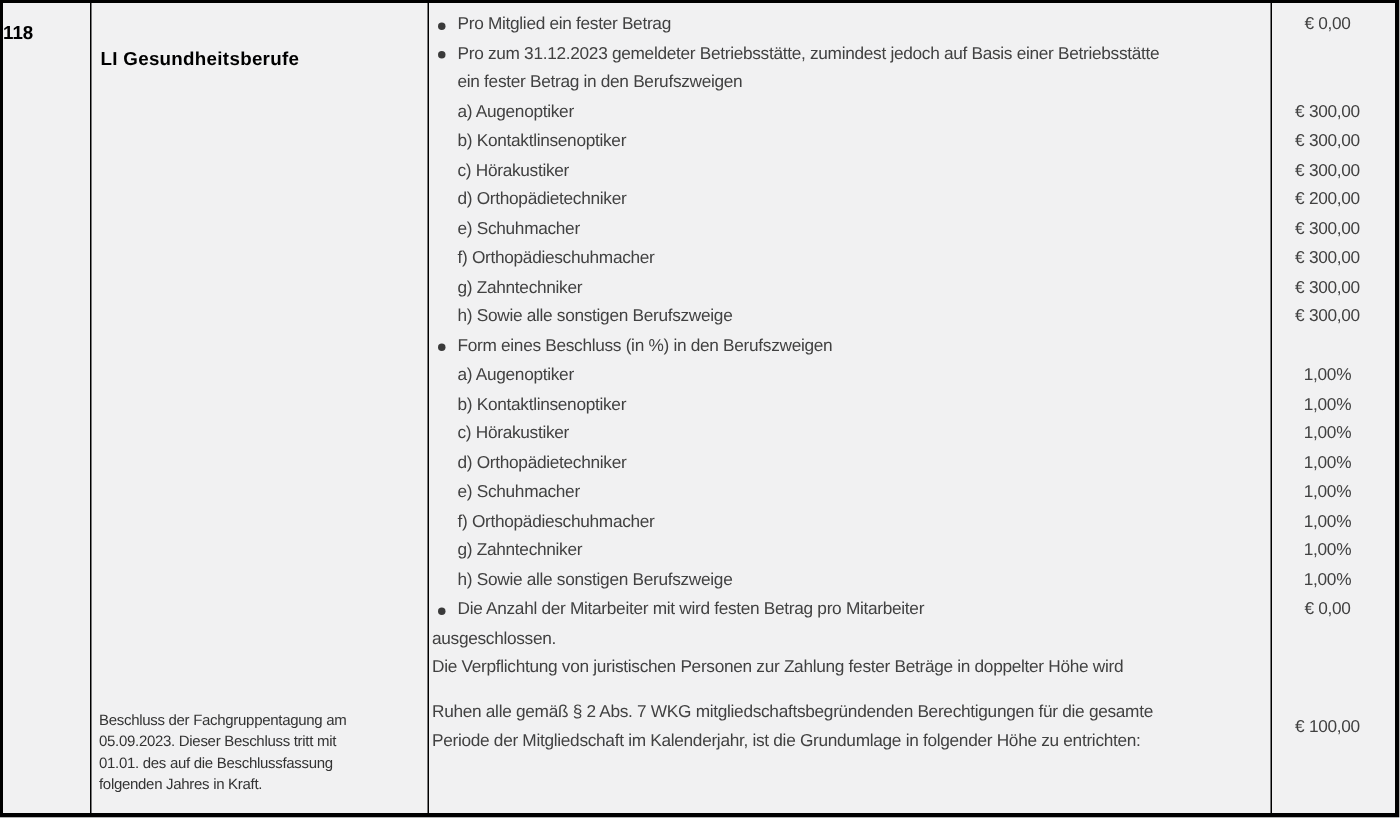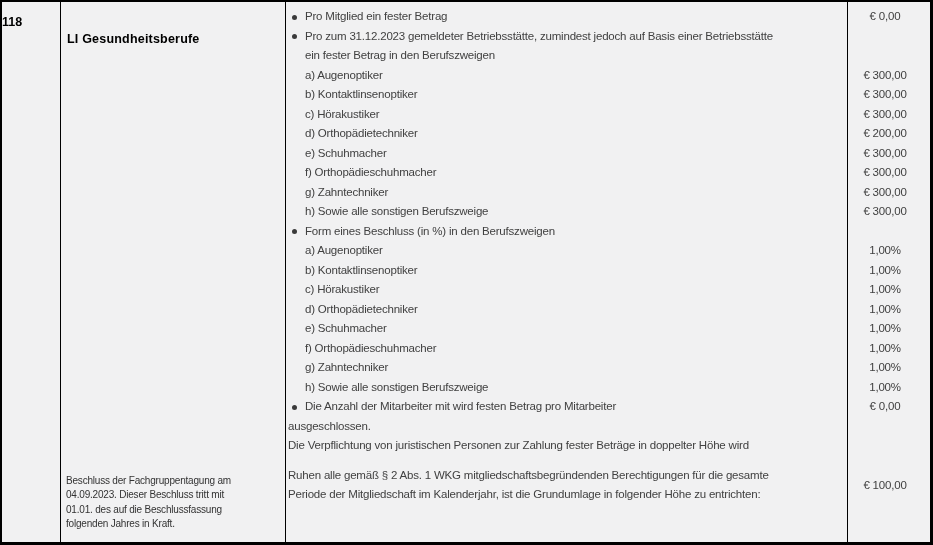--- a/index.html
+++ b/index.html
@@ -63,21 +63,21 @@
 
 <div class="sheet">
 
   <div class="cell-num">
     <span>118</span>
   </div>
 
   <div class="cell-group">
     <div class="group-title">LI Gesundheitsberufe</div>
     <div class="footnote">Beschluss der Fachgruppentagung am
-04.09.2023. Dieser Beschluss tritt mit
+05.09.2023. Dieser Beschluss tritt mit
 01.01. des auf die Beschlussfassung
 folgenden Jahres in Kraft.</div>
   </div>
 
   <div class="content">
     <div>
         <div class="crow">
           <span class="marker">
             <span class="dot"></span>
           </span>
@@ -229,21 +229,21 @@
         <div class="crow">
           <span class="txt">
             <div class="line">ausgeschlossen.</div>
             <div class="line">Die Verpflichtung von juristischen Personen zur Zahlung fester Beträge in doppelter Höhe wird</div>
           </span>
           <span class="amt"></span>
         </div>
         <div class="gap"></div>
         <div class="crow amt-center">
           <span class="txt">
-            <div class="line">Ruhen alle gemäß § 2 Abs. 1 WKG mitgliedschaftsbegründenden Berechtigungen für die gesamte</div>
+            <div class="line">Ruhen alle gemäß § 2 Abs. 7 WKG mitgliedschaftsbegründenden Berechtigungen für die gesamte</div>
             <div class="line">Periode der Mitgliedschaft im Kalenderjahr, ist die Grundumlage in folgender Höhe zu entrichten:</div>
           </span>
           <span class="amt">€ 100,00</span>
         </div>
       </div>
   </div>
 
   <div class="vline v1"></div>
   <div class="vline v2"></div>
   <div class="vline v3"></div>

